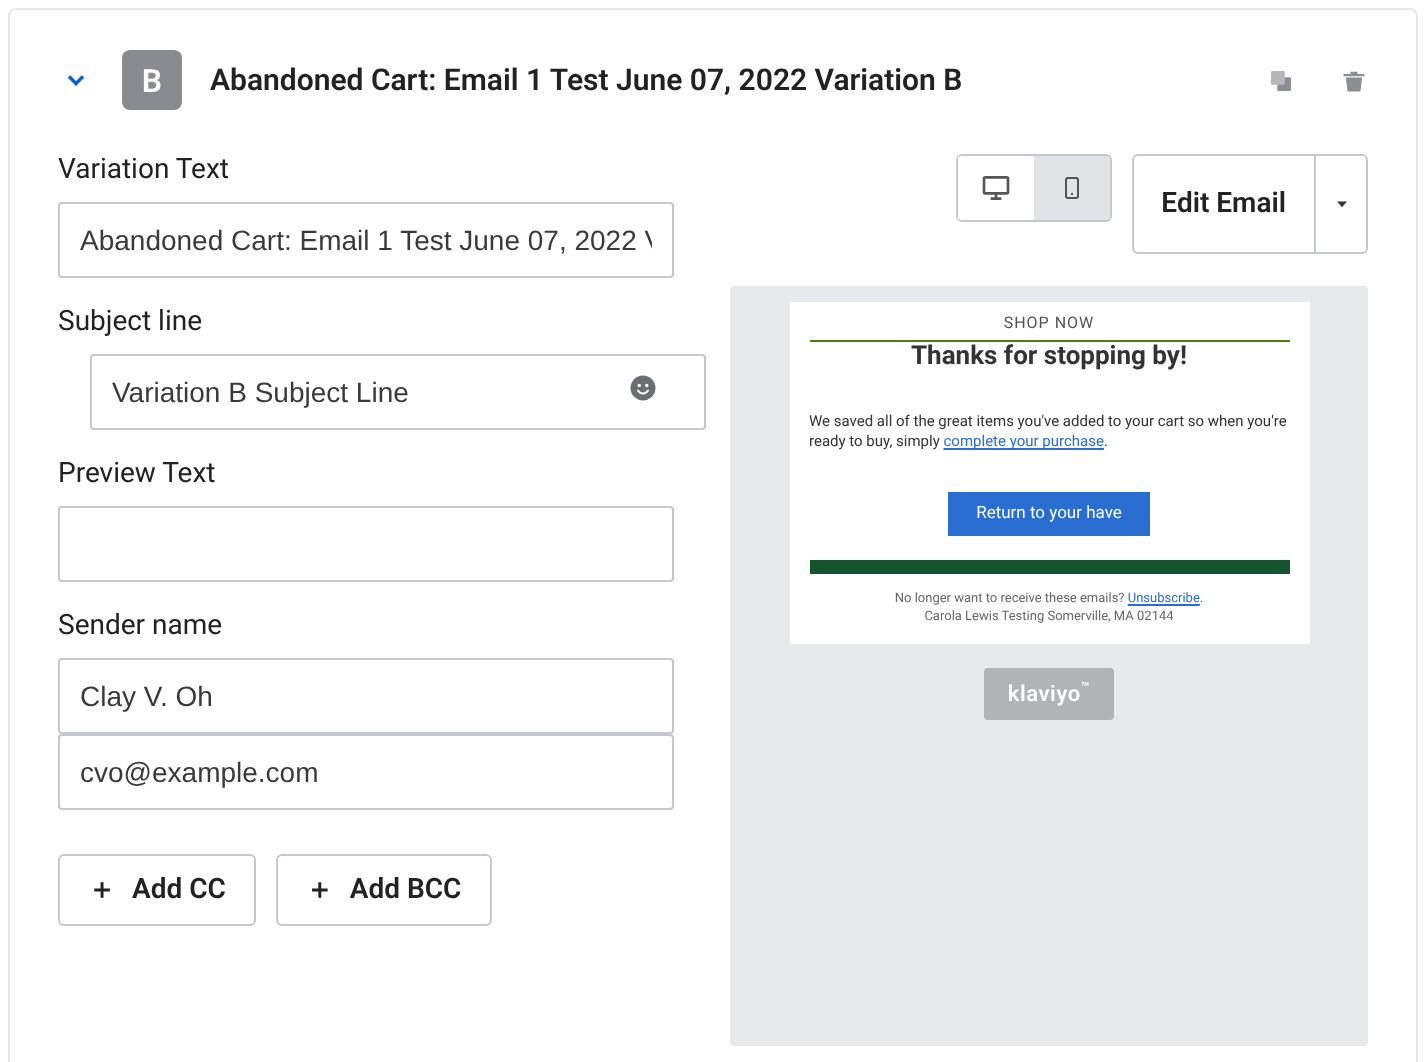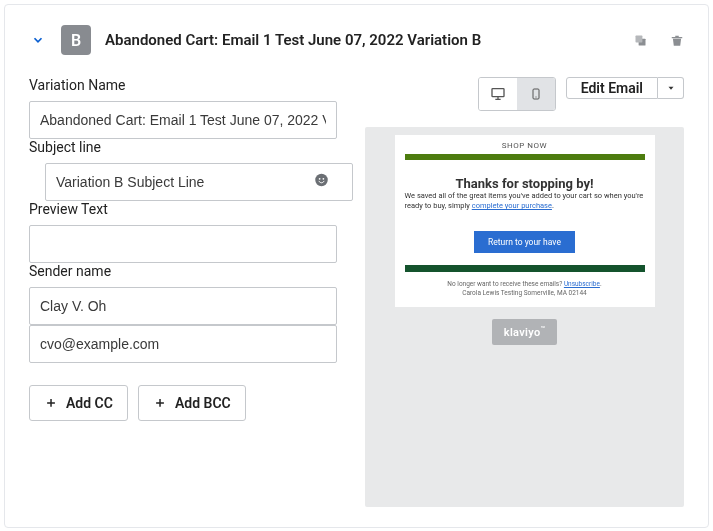--- a/index.html
+++ b/index.html
@@ -65,20 +65,21 @@
     gap: 28px;
   }
   .form {
     width: 308px;
     flex: 0 0 308px;
   }
   .field-label {
     font-size: 14px;
     color: #222;
     margin-bottom: 8px;
+    margin-top: 14px;
   }
   .field-label:first-child { margin-top: 0; }
   .input-wrap {
     position: relative;
   }
   .input {
     width: 100%;
     height: 38px;
     border: 1px solid #c5c8cc;
     border-radius: 2px;
@@ -163,21 +164,21 @@
     justify-content: center;
     cursor: pointer;
     background: #fff;
     color: #444;
   }
   .toggle.active {
     background: #e1e3e6;
   }
   .edit-group {
     display: flex;
-    height: 22px;
+    height: 50px;
   }
   .edit-btn {
     border: 1px solid #c5c8cc;
     border-radius: 3px 0 0 3px;
     background: #fff;
     padding: 0 14px;
     display: flex;
     align-items: center;
     font-weight: 600;
     font-size: 14px;
@@ -209,28 +210,27 @@
     background: #fff;
     font-size: 8px;
     color: #333;
     text-align: center;
     padding: 6px 10px 10px;
   }
   .shop-now {
     font-size: 8px;
     letter-spacing: 0.5px;
     padding-bottom: 4px;
-    border-bottom: 6px solid #4d7c0f;
-    margin-bottom: 16px;
+    border-bottom: 1px solid #4d7c0f;
     color: #555;
   }
   .email-headline {
     font-weight: 700;
     font-size: 13px;
-    margin-bottom: 0;
+    margin-bottom: 20px;
   }
   .email-body-text {
     font-size: 7.5px;
     text-align: left;
     margin-bottom: 14px;
     line-height: 1.35;
   }
   .email-link { color: #2a6dd1; text-decoration: underline; }
   .email-cta {
     display: inline-block;
@@ -281,21 +281,21 @@
         <svg width="14" height="15" viewBox="0 0 24 24" fill="#8b8e92">
             <path d="M3 6h18v2H3V6zm2 3h14l-1.5 12h-11L5 9zm4-5h6v2H9V4z"></path>
           </svg>
       </span>
     </div>
   </div>
 
   <div class="body">
     <div class="form">
 
-      <div class="field-label">Variation Name</div>
+      <div class="field-label">Variation Text</div>
       <div class="input-wrap">
         <input class="input" value="Abandoned Cart: Email 1 Test June 07, 2022 Variation B" style="">
       </div>
 
       <div class="field-label">Subject line</div>
       <div class="input-wrap">
         <input class="input" style="padding-right: 12px; margin-left: 16px;" value="Variation B Subject Line">
         <span class="emoji-btn">
           <svg width="15" height="15" viewBox="0 0 24 24" fill="#6b6f74">
               <circle cx="12" cy="12" r="10"></circle>

